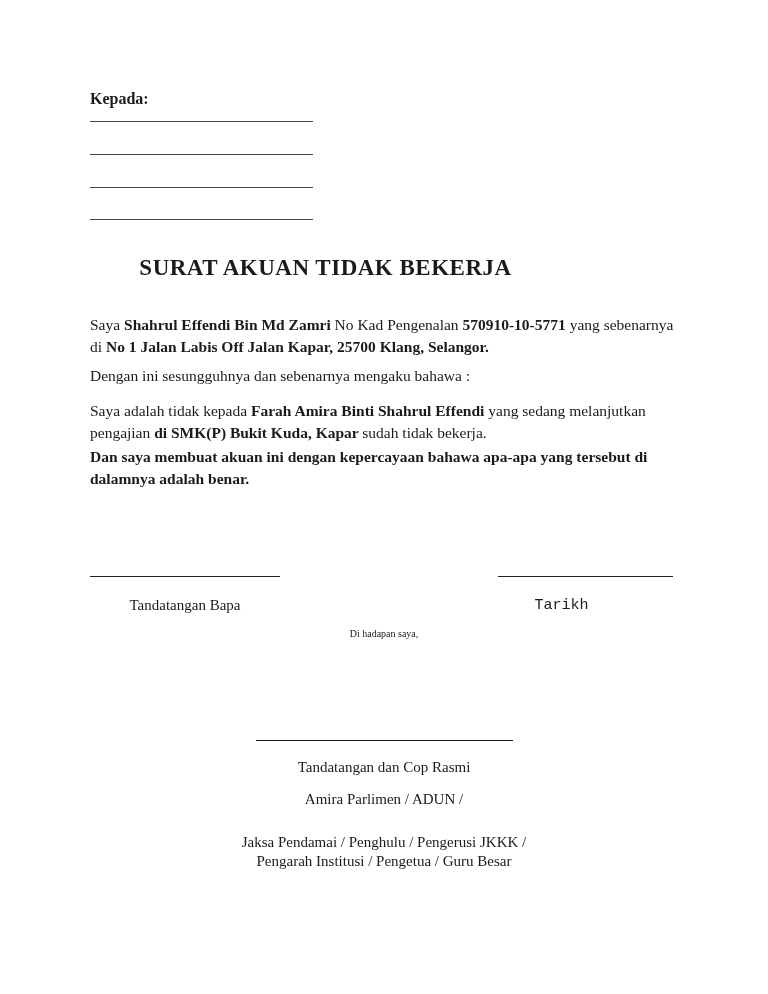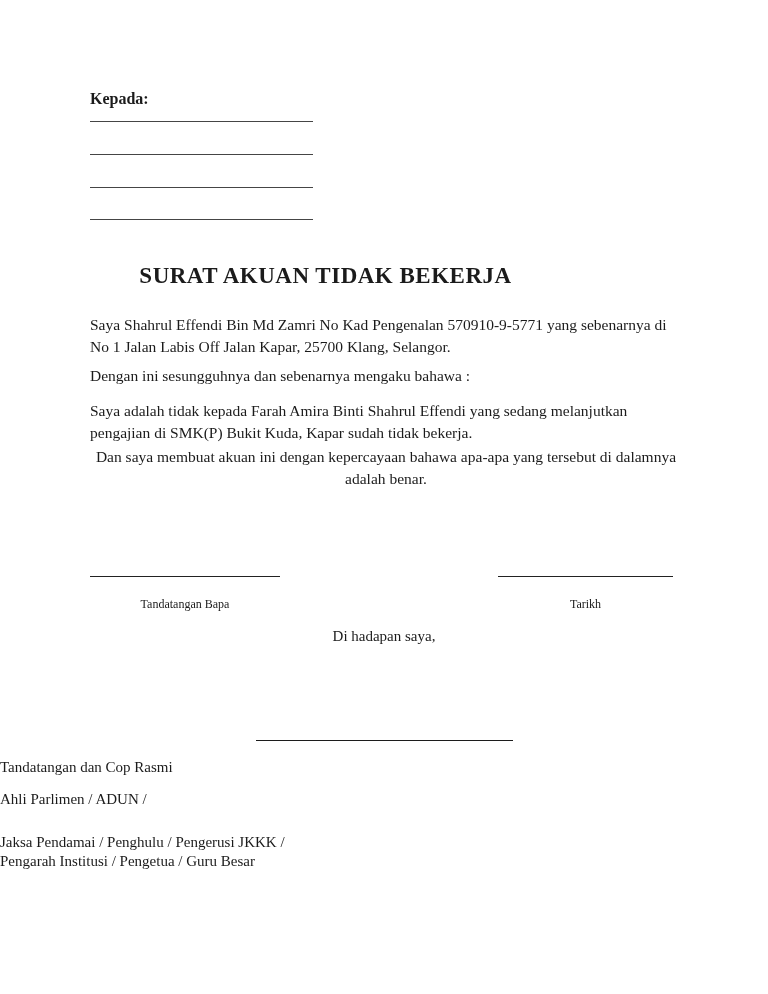--- a/index.html
+++ b/index.html
@@ -37,71 +37,70 @@
   .bl4 { top: 219px; }
   .title {
     position: absolute;
     left: 0;
     top: 255px;
     width: 651px;
     text-align: center;
     font-size: 23px;
     font-weight: 700;
     letter-spacing: 0.5px;
-    margin-top: 8px;
   }
   .para {
     position: absolute;
     left: 90px;
     width: 592px;
     font-size: 15.5px;
     line-height: 22px;
     text-align: left;
   }
-  .para span.b { font-weight: 400; }
+  .para span.b { font-weight: 700; }
   .p1 { top: 314px; }
   .p2 { top: 365px; }
   .p3 { top: 400px; }
-  .p4 { top: 446px; text-align: center; }
+  .p4 { top: 446px; }
   .sig-line {
     position: absolute;
     height: 0;
     border-bottom: 1.6px solid #222222;
   }
   .sig-line-left  { left: 90px;  top: 576px; width: 190px; }
   .sig-line-right { left: 498px; top: 576px; width: 175px; }
   .sig-label {
     position: absolute;
     top: 597px;
-    font-size: 12px;
+    font-size: 15px;
     text-align: center;
   }
   .sig-label-left  { left: 90px;  width: 190px; }
-  .sig-label-right { left: 498px; width: 175px; }
+  .sig-label-right { left: 474px; width: 175px; font-family: Liberation Mono, monospace; }
   .witness-intro {
     position: absolute;
     left: 0;
     top: 628px;
     width: 768px;
     text-align: center;
-    font-size: 15px;
+    font-size: 10px;
   }
   .official-line {
     position: absolute;
     left: 256px;
     top: 740px;
     width: 257px;
     height: 0;
     border-bottom: 1.7px solid #1c1c1c;
   }
   .official-text {
     position: absolute;
     left: 0;
     width: 768px;
-    text-align: left;
+    text-align: center;
     font-size: 15px;
   }
   .ot1 { top: 759px; }
   .ot2 { top: 791px; }
   .ot3 { top: 822px; margin-top: 12px; }
   .ot4 { top: 853px; }
 </style>
 </head>
 <body>
 
@@ -109,32 +108,32 @@
 
   <div class="kepada">Kepada:</div>
 
   <div class="blank-line bl1"></div>
   <div class="blank-line bl2"></div>
   <div class="blank-line bl3"></div>
   <div class="blank-line bl4"></div>
 
   <h1 class="title">SURAT AKUAN TIDAK BEKERJA</h1>
 
-  <p class="para p1"><span>Saya </span><span class="b">Shahrul Effendi Bin Md Zamri </span><span>No Kad Pengenalan </span><span class="b">570910-9-5771 </span><span>yang sebenarnya di </span><span class="b">No 1 Jalan Labis Off Jalan Kapar, 25700 Klang, Selangor.</span></p>
+  <p class="para p1"><span>Saya </span><span class="b">Shahrul Effendi Bin Md Zamri </span><span>No Kad Pengenalan </span><span class="b">570910-10-5771 </span><span>yang sebenarnya di </span><span class="b">No 1 Jalan Labis Off Jalan Kapar, 25700 Klang, Selangor.</span></p>
   <p class="para p2"><span>Dengan ini sesungguhnya dan sebenarnya mengaku bahawa :</span></p>
   <p class="para p3"><span>Saya adalah tidak kepada </span><span class="b">Farah Amira Binti Shahrul Effendi </span><span>yang sedang melanjutkan pengajian </span><span class="b">di SMK(P) Bukit Kuda, Kapar </span><span>sudah tidak bekerja.</span></p>
   <p class="para p4"><span class="b">Dan saya membuat akuan ini dengan kepercayaan bahawa apa-apa yang tersebut di dalamnya adalah benar.</span></p>
 
   <div class="sig-line sig-line-left"></div>
   <div class="sig-line sig-line-right"></div>
 
   <div class="sig-label sig-label-left">Tandatangan Bapa</div>
   <div class="sig-label sig-label-right">Tarikh</div>
 
   <div class="witness-intro">Di hadapan saya,</div>
 
   <div class="official-line"></div>
   <div class="official-text ot1">Tandatangan dan Cop Rasmi</div>
-  <div class="official-text ot2">Ahli Parlimen / ADUN /</div>
+  <div class="official-text ot2">Amira Parlimen / ADUN /</div>
   <div class="official-text ot3">Jaksa Pendamai / Penghulu / Pengerusi JKKK /</div>
   <div class="official-text ot4">Pengarah Institusi / Pengetua / Guru Besar</div>
 
 </div>
 
 </body></html>

